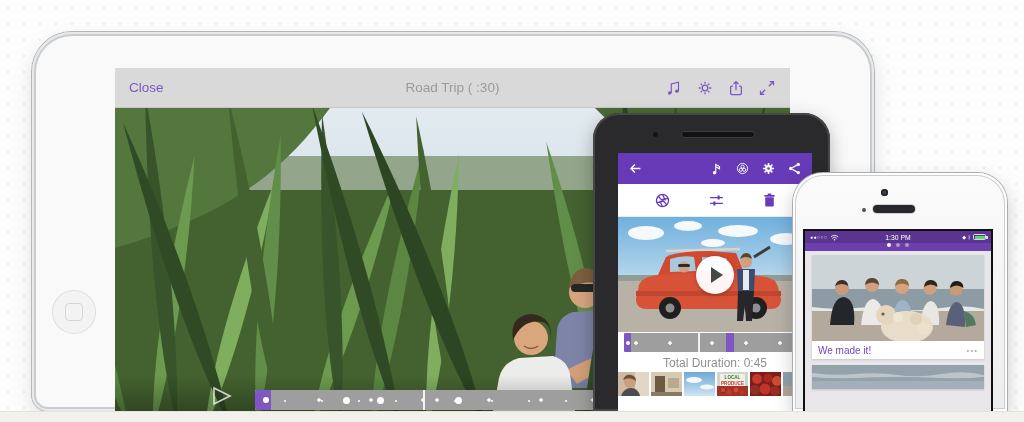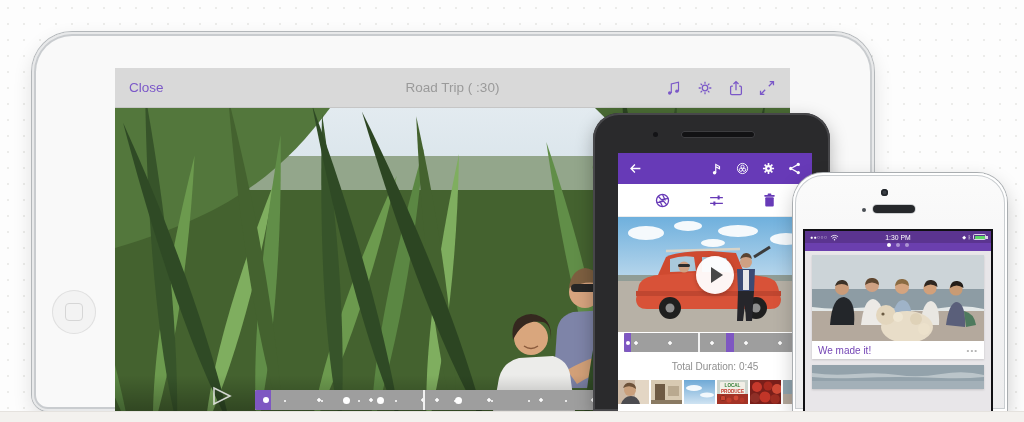--- a/index.html
+++ b/index.html
@@ -60,21 +60,21 @@
           justify-content:space-between;padding:0 34px 0 36px;color:#673ab7;}
   .a-ebar svg{width:17px;height:17px;display:block;}
   .a-video{height:115px;position:relative;}
   .a-video svg.scene{display:block;width:100%;height:100%;}
   .play-btn{position:absolute;left:50%;top:50%;width:38px;height:38px;margin:-19px 0 0 -19px;border-radius:50%;
             background:rgba(255,255,255,.95);box-shadow:0 1px 4px rgba(0,0,0,.25);}
   .play-btn::after{content:"";position:absolute;left:15px;top:11px;
             border-left:12px solid #474747;border-top:8px solid transparent;border-bottom:8px solid transparent;}
   .a-tl{height:21px;padding:1px 6px;display:flex;}
   .a-tl .tl-gray{background-size:34px 19px,23px 19px;}
-  .a-dur{height:27px;display:flex;align-items:center;justify-content:center;font-size:10px;color:#8f8f8f;}
+  .a-dur{height:19px;display:flex;align-items:center;justify-content:center;font-size:12px;color:#8f8f8f;}
   .a-thumbs{height:24px;display:flex;gap:2px;}
   .a-thumbs svg{display:block;height:24px;width:31px;flex:none;}
 
   
   .iphone{left:793px;top:173px;width:214px;height:238px;border-radius:30px 30px 0 0;
           background:linear-gradient(#fbfbfb,#ededee);z-index:3;
           box-shadow:inset 0 0 0 2px #fff, inset 0 0 0 3px #c9cdd0, 0 0 0 1px #a9adb0, 0 8px 20px rgba(0,0,0,.22);}
   .i-cam{left:88px;top:16px;width:7px;height:7px;border-radius:50%;background:#3a3f45;box-shadow:inset 0 0 0 1.5px #22262b;}
   .i-dot{left:69px;top:35px;width:4px;height:4px;border-radius:50%;background:#4a4f54;}
   .i-speaker{left:80px;top:32px;width:42px;height:8px;border-radius:4px;background:#26282b;box-shadow:0 0 0 1px #cfd1d3;}

